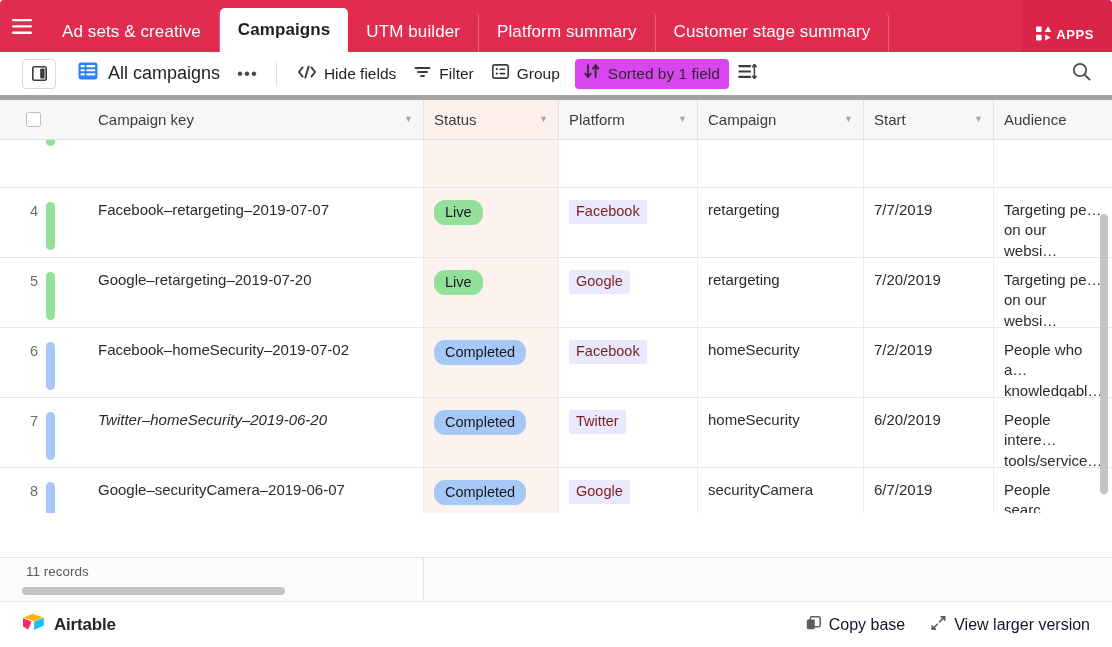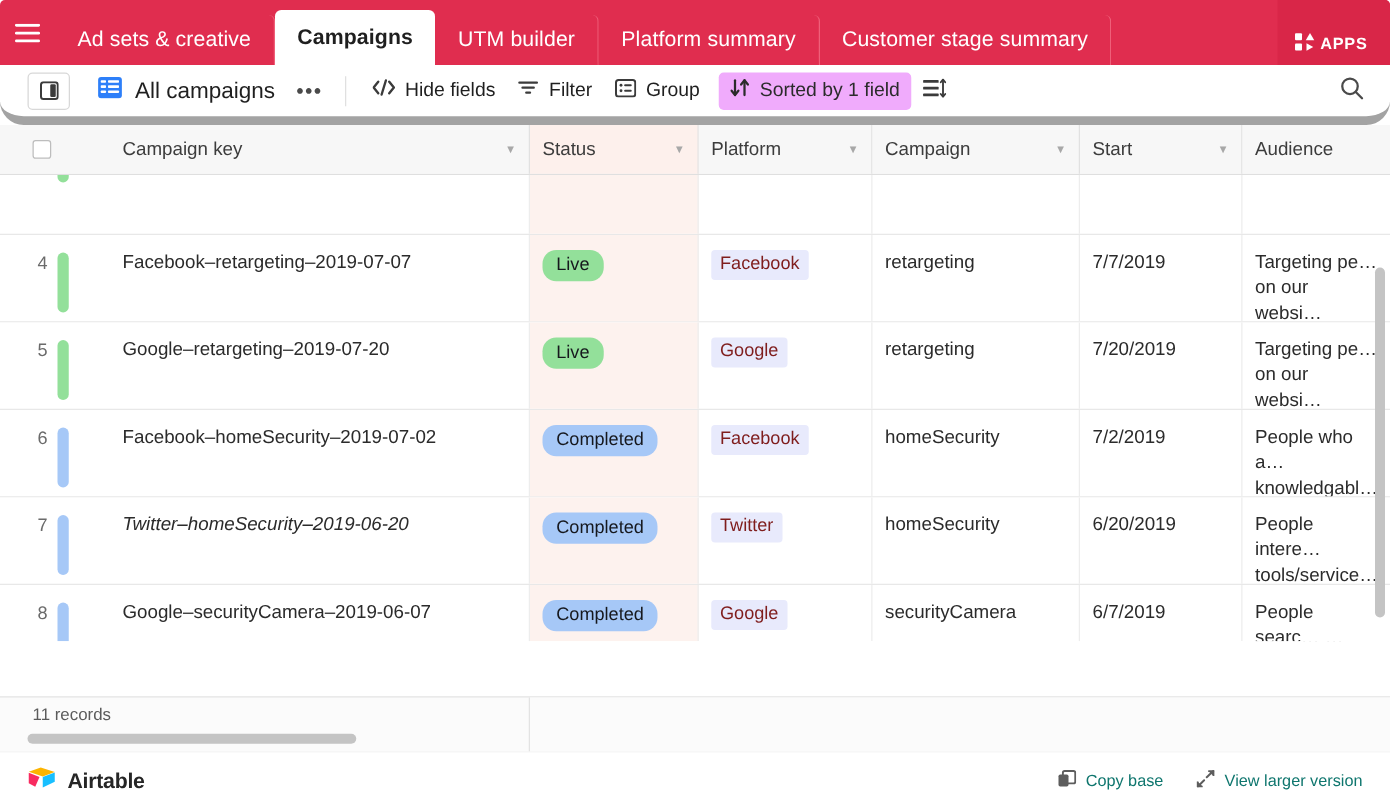--- a/index.html
+++ b/index.html
@@ -68,23 +68,22 @@
     background: #d92648;
     align-self: stretch;
   }
 
   
   .toolbar {
     height: 48px; min-height: 48px;
     background: #ffffff;
     display: flex; align-items: center;
     padding: 0 14px 0 22px;
-    border-bottom: 7px solid #a3a3a3;
+    border-bottom: 5px solid #a3a3a3;
     gap: 0px;
-    border-radius: 19px;
   }
   .sidebar-toggle {
     width: 34px; height: 30px;
     border: 1px solid #d8d8d8;
     border-radius: 4px;
     display: flex; align-items: center; justify-content: center;
     cursor: pointer;
     margin-right: 18px;
     background: #fff;
   }
@@ -101,21 +100,21 @@
   .tb-item.viewname { font-size: 18px; padding-left: 4px; gap: 10px; }
   .tb-dots {
     font-size: 17px; color: #4a4a4a; letter-spacing: 1px;
     padding: 0 6px; cursor: pointer; margin-left: 2px;
     line-height: 1;
   }
   .tb-sep {
     width: 1px; height: 24px; background: #e0e0e0; margin: 0 12px;
   }
   .tb-item.sorted {
-    background: #f0abfc; color: #2b2b2b; margin-left: 6px;
+    background: #d946ef; color: #2b2b2b; margin-left: 6px;
   }
   .tb-spacer { flex: 1 1 auto; }
   .search-btn {
     width: 34px; height: 30px;
     display: flex; align-items: center; justify-content: center;
     cursor: pointer;
   }
 
   
   .grid-wrap {
@@ -274,21 +273,21 @@
     display: flex; align-items: center; gap: 9px;
     font-size: 17px; font-weight: bold; color: #262626;
     letter-spacing: -0.2px;
   }
   .brand-actions {
     margin-left: auto;
     display: flex; align-items: center; gap: 26px;
   }
   .brand-action {
     display: flex; align-items: center; gap: 8px;
-    font-size: 13px; color: #0f766e;
+    font-size: 16px; color: #0f172a;
     cursor: pointer;
   }
 </style>
 </head>
 <body>
 
 <div class="app">
 
   <div class="tabbar">
     <div class="hamburger">

